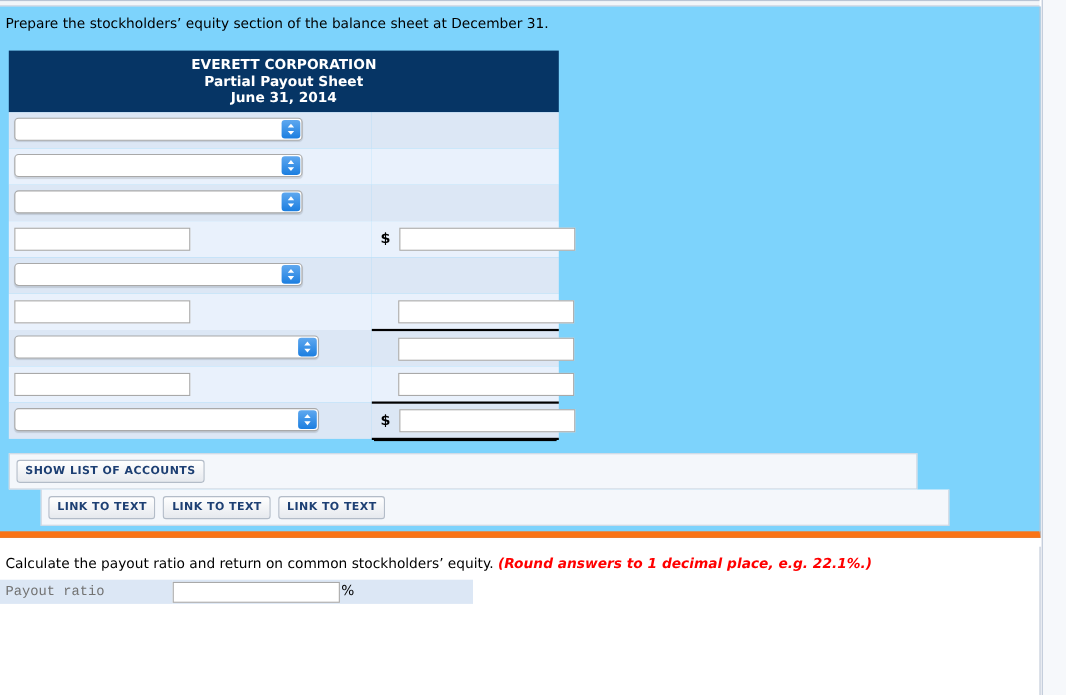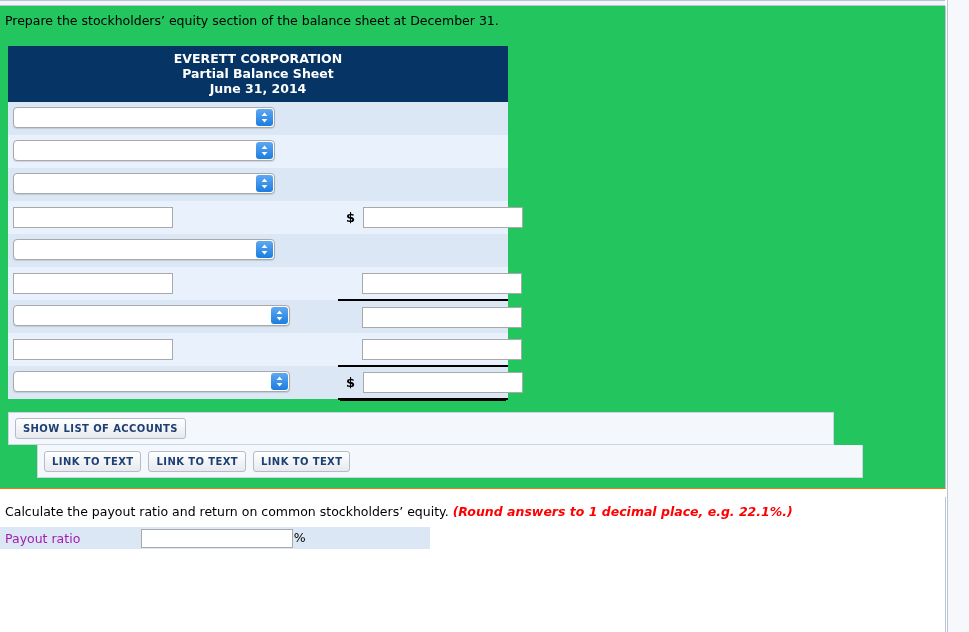--- a/index.html
+++ b/index.html
@@ -19,23 +19,23 @@
     background: #f2f5f9;
   }
   #right-gutter {
     position: absolute; right: 0; top: 0; width: 22px; height: 632px;
     background: #f6f8fb; border-left: 1px solid #b9c4d4;
   }
 
   
   #panel-question {
     position: absolute; left: 0; top: 6px; width: 946px; height: 483px;
-    background: #22c55e;
+    background: #7dd3fc;
     border-right: 1px solid #b9c4d4;
-    border-bottom: 1px solid #f97316;
+    border-bottom: 6px solid #f97316;
   }
   .prompt {
     font-size: 12.5px; color: #000; padding: 7px 0 0 5px; line-height: 16px;
   }
   .round-note { color: #ff0000; font-weight: bold; font-style: italic; }
 
   
   #bs-table {
     position: absolute; left: 8px; top: 40px;
     width: 500px;
@@ -110,21 +110,21 @@
   
   #panel-calc {
     position: absolute; left: 0; top: 497px; width: 946px; height: 135px;
     background: #ffffff; border-right: 1px solid #b9c4d4;
   }
   #ratio-table {
     position: absolute; left: 0; top: 30px; width: 430px;
     border-collapse: collapse; font-size: 12.5px;
   }
   #ratio-table td { height: 22px; padding: 0; background: #dce7f5; vertical-align: middle; }
-  .lbl-cell { padding-left: 5px !important; color: #a21caf; white-space: nowrap; }
+  .lbl-cell { padding-left: 5px !important; color: #737373; white-space: nowrap; font-family: Liberation Mono, monospace; }
   .pct { font-size: 12.5px; color: #000; margin-left: 1px; }
   .ratio-input {
     width: 152px; height: 19px; background: #fff;
     border: 1px solid #a9a9a9; display: inline-block; vertical-align: middle;
   }
 </style>
 </head>
 <body>
 
 <div id="top-rail"></div>
@@ -136,21 +136,21 @@
 
   <table id="bs-table">
     <colgroup>
         <col class="col-a">
         <col class="col-b">
       </colgroup>
     <tbody>
       <tr>
         <td class="sheet-head" colspan="2">
           <div>EVERETT CORPORATION</div>
-          <div>Partial Balance Sheet</div>
+          <div>Partial Payout Sheet</div>
           <div>June 31, 2014</div>
         </td>
       </tr>
 
       <tr class="row-dark">
         <td>
           <span class="sel sel-w260">
             <span class="spin">
               <svg width="9" height="13" viewBox="0 0 9 13">
                   <path d="M4.5 1.5 L7.4 5 L1.6 5 Z" fill="#fff"></path>

